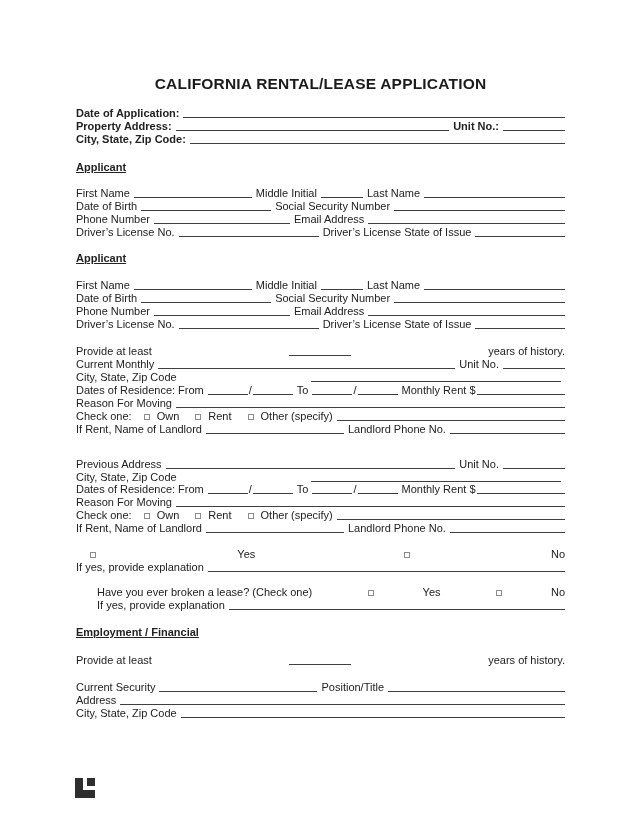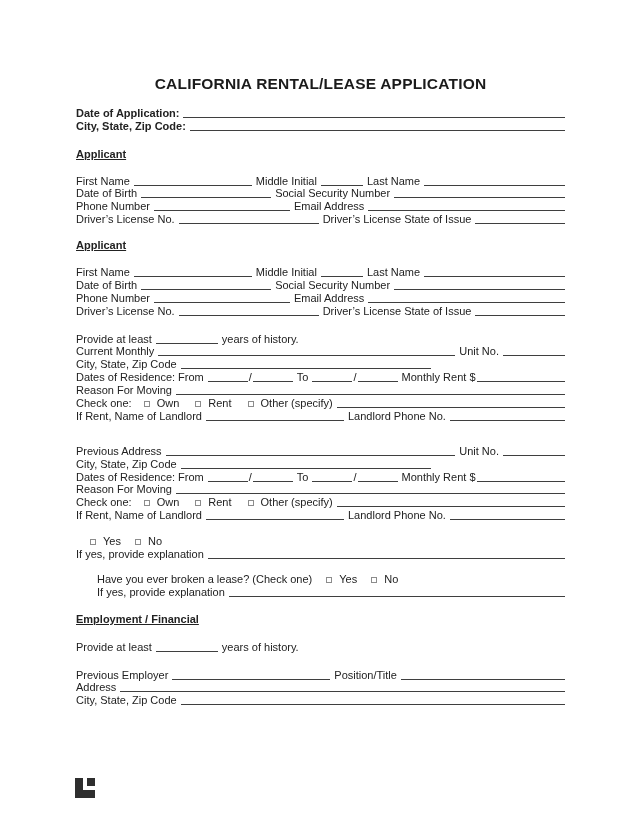--- a/index.html
+++ b/index.html
@@ -8,21 +8,21 @@
   .page {
     position: relative; width: 640px; height: 640px; background: #ffffff;
     font-family: "Liberation Sans", "DejaVu Sans", sans-serif;
     font-size: 11px; color: #222222;
   }
   .content { position: absolute; left: 76px; top: 0; width: 489px; }
   .title {
     margin-top: 75px; text-align: center; font-weight: bold;
     font-size: 15.5px; line-height: 17px; letter-spacing: 0.2px; color: #1b1b1b;
   }
-  .row { display: flex; align-items: flex-end; height: 12.9px; }
+  .row { display: flex; align-items: flex-end; height: 12.9px; justify-content: space-between; }
   .lbl { white-space: pre; line-height: 12px; flex: 0 0 auto; }
   .b { font-weight: bold; }
   .sec { font-weight: bold; text-decoration: underline; line-height: 12px; }
   .bl {
     border-bottom: 1px solid #3f3f3f; height: 3px;
     margin: 0 4px 1px 4px; flex: 0 0 auto;
   }
   .bl.f { flex: 1 1 auto; }
   .bl.last { margin-right: 0; }
   .bl.tl { margin-left: 1px; }
@@ -41,20 +41,26 @@
   <div class="content">
 
     <div class="title">CALIFORNIA RENTAL/LEASE APPLICATION</div>
 
     <div style="margin-top:14px;">
       <div class="row">
         <span class="lbl b">Date of Application:</span>
         <span class="bl f last"></span>
       </div>
       <div class="row">
+        <span class="lbl b">Property Address:</span>
+        <span class="bl f"></span>
+        <span class="lbl b">Unit No.:</span>
+        <span class="bl last" style="width:62px;"></span>
+      </div>
+      <div class="row">
         <span class="lbl b">City, State, Zip Code:</span>
         <span class="bl f last"></span>
       </div>
     </div>
 
     <div>
       <div class="row" style="margin-top:15px;">
         <span class="sec">Applicant</span>
       </div>
       <div style="margin-top:14px;">
@@ -250,21 +256,21 @@
       <div class="row" style="margin-top:14px;">
         <span class="sec">Employment / Financial</span>
       </div>
       <div class="row" style="margin-top:15px;">
         <span class="lbl">Provide at least</span>
         <span class="bl" style="width:62px;"></span>
         <span class="lbl">years of history.</span>
       </div>
       <div style="margin-top:15px;">
         <div class="row">
-          <span class="lbl">Previous Employer</span>
+          <span class="lbl">Current Security</span>
           <span class="bl" style="width:158px;"></span>
           <span class="lbl">Position/Title</span>
           <span class="bl f last"></span>
         </div>
         <div class="row">
           <span class="lbl">Address</span>
           <span class="bl f last"></span>
         </div>
         <div class="row">
           <span class="lbl">City, State, Zip Code</span>

